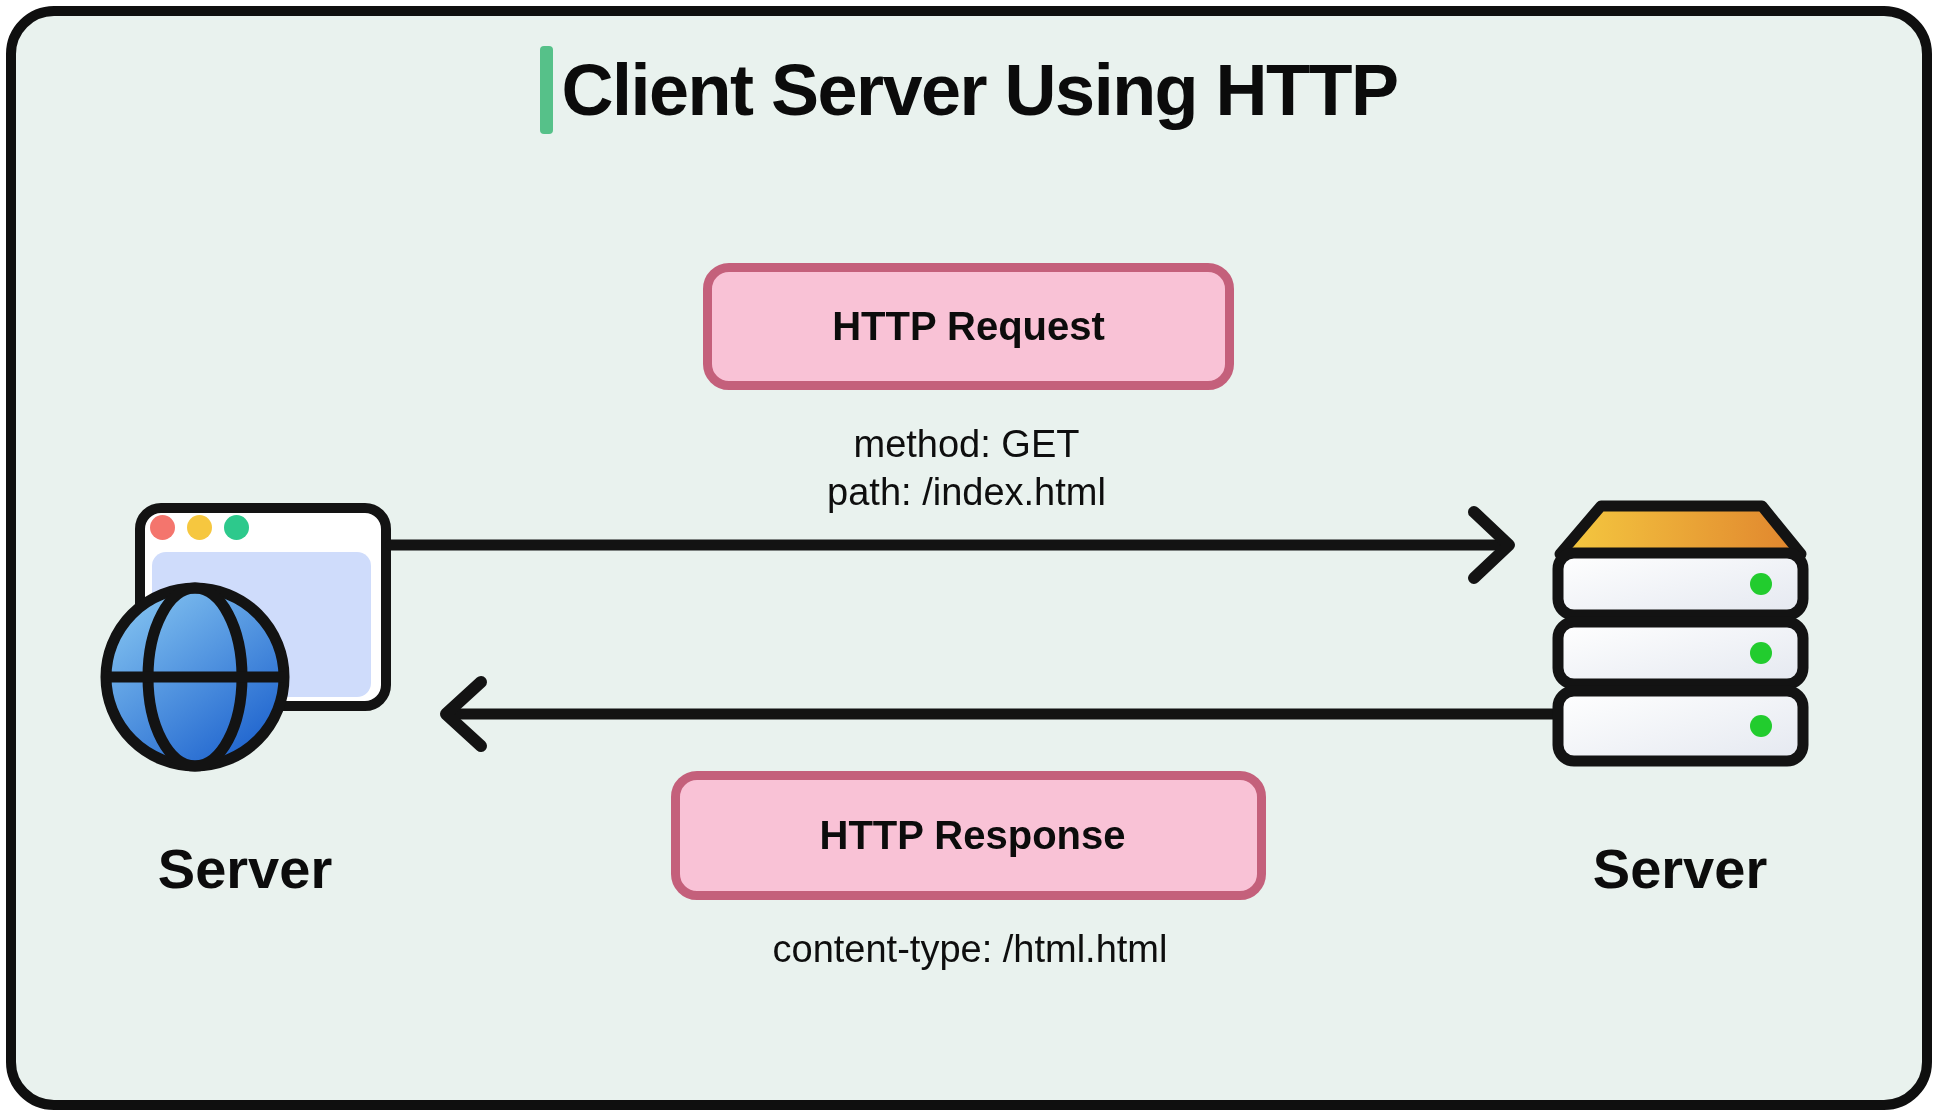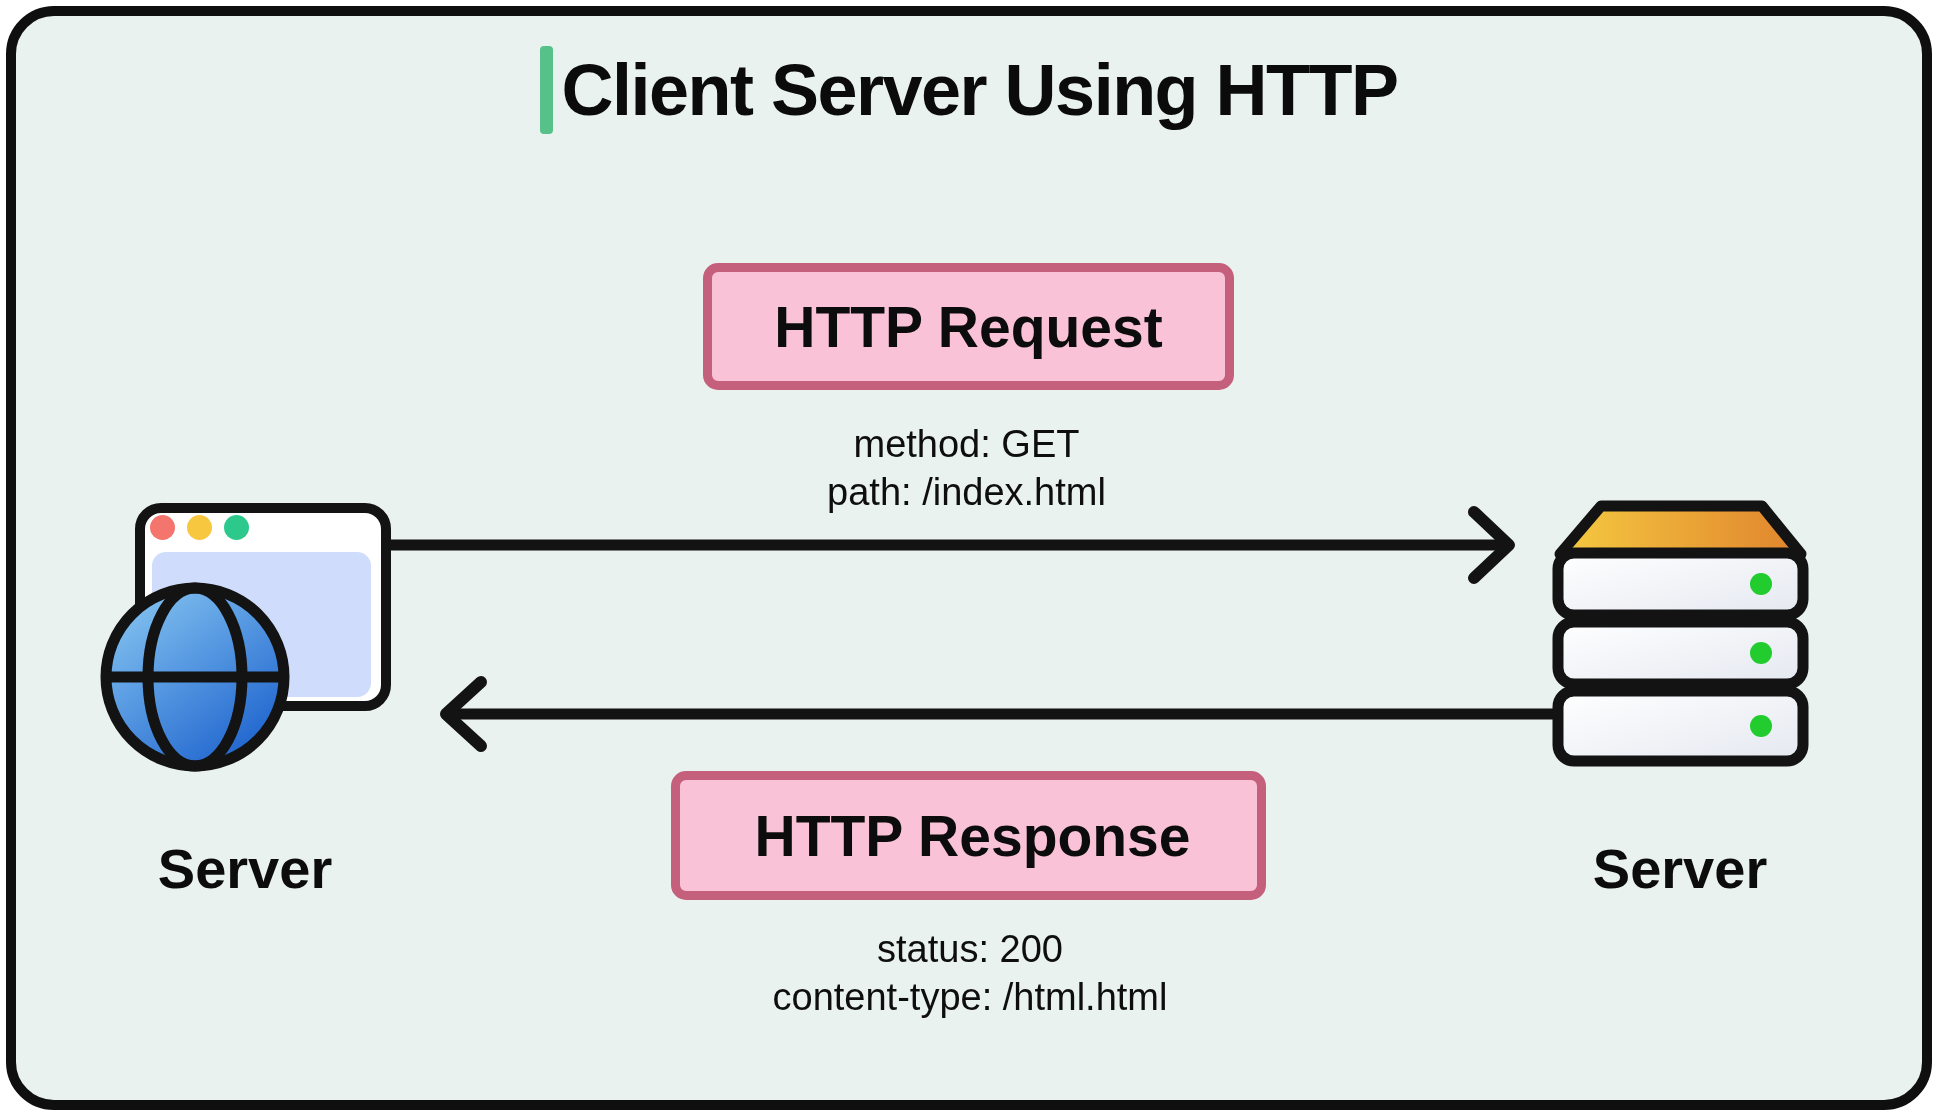--- a/index.html
+++ b/index.html
@@ -24,22 +24,22 @@
     border:10px solid var(--outer-border);border-radius:48px;}
 
   
   .title-row{position:absolute;left:0;right:0;top:40px;height:100px;
     display:flex;align-items:center;justify-content:center;gap:8px;}
   .accent-bar{width:13px;height:88px;border-radius:4px;background:var(--title-accent);}
   .page-title{font-size:72px;font-weight:800;letter-spacing:-1.5px;color:#0b0b0b;}
 
   
   .pill{position:absolute;display:flex;align-items:center;justify-content:center;
-    background:var(--pill-fill);border:9px solid var(--pill-border);border-radius:15px;
-    font-size:57px;font-weight:600;color:#0c0c0c;}
+    background:var(--pill-fill);border:9px solid var(--pill-border);border-radius:26px;
+    font-size:40px;font-weight:600;color:#0c0c0c;}
   .pill.request{left:703px;top:263px;width:531px;height:127px;}
   .pill.response{left:671px;top:771px;width:595px;height:129px;padding-left:8px;}
 
   
   .meta{position:absolute;text-align:center;font-size:38px;line-height:48px;font-weight:500;color:#0e0e0e;}
   .meta.request{left:651px;top:420px;width:631px;}
   .meta.response{left:655px;top:925px;width:630px;}
 
   
   .browser-window{position:absolute;left:135px;top:503px;width:256px;height:208px;
@@ -131,16 +131,15 @@
     </g>
   </svg>
 
   <div class="node-label client">Server</div>
   <div class="node-label server">Server</div>
 
   <div class="pill response">
     <span>HTTP Response</span>
   </div>
   <div class="meta response">
-    <div>status: 200</div>
     <div>content-type: /html.html</div>
   </div>
 </div>
 
 </body></html>

